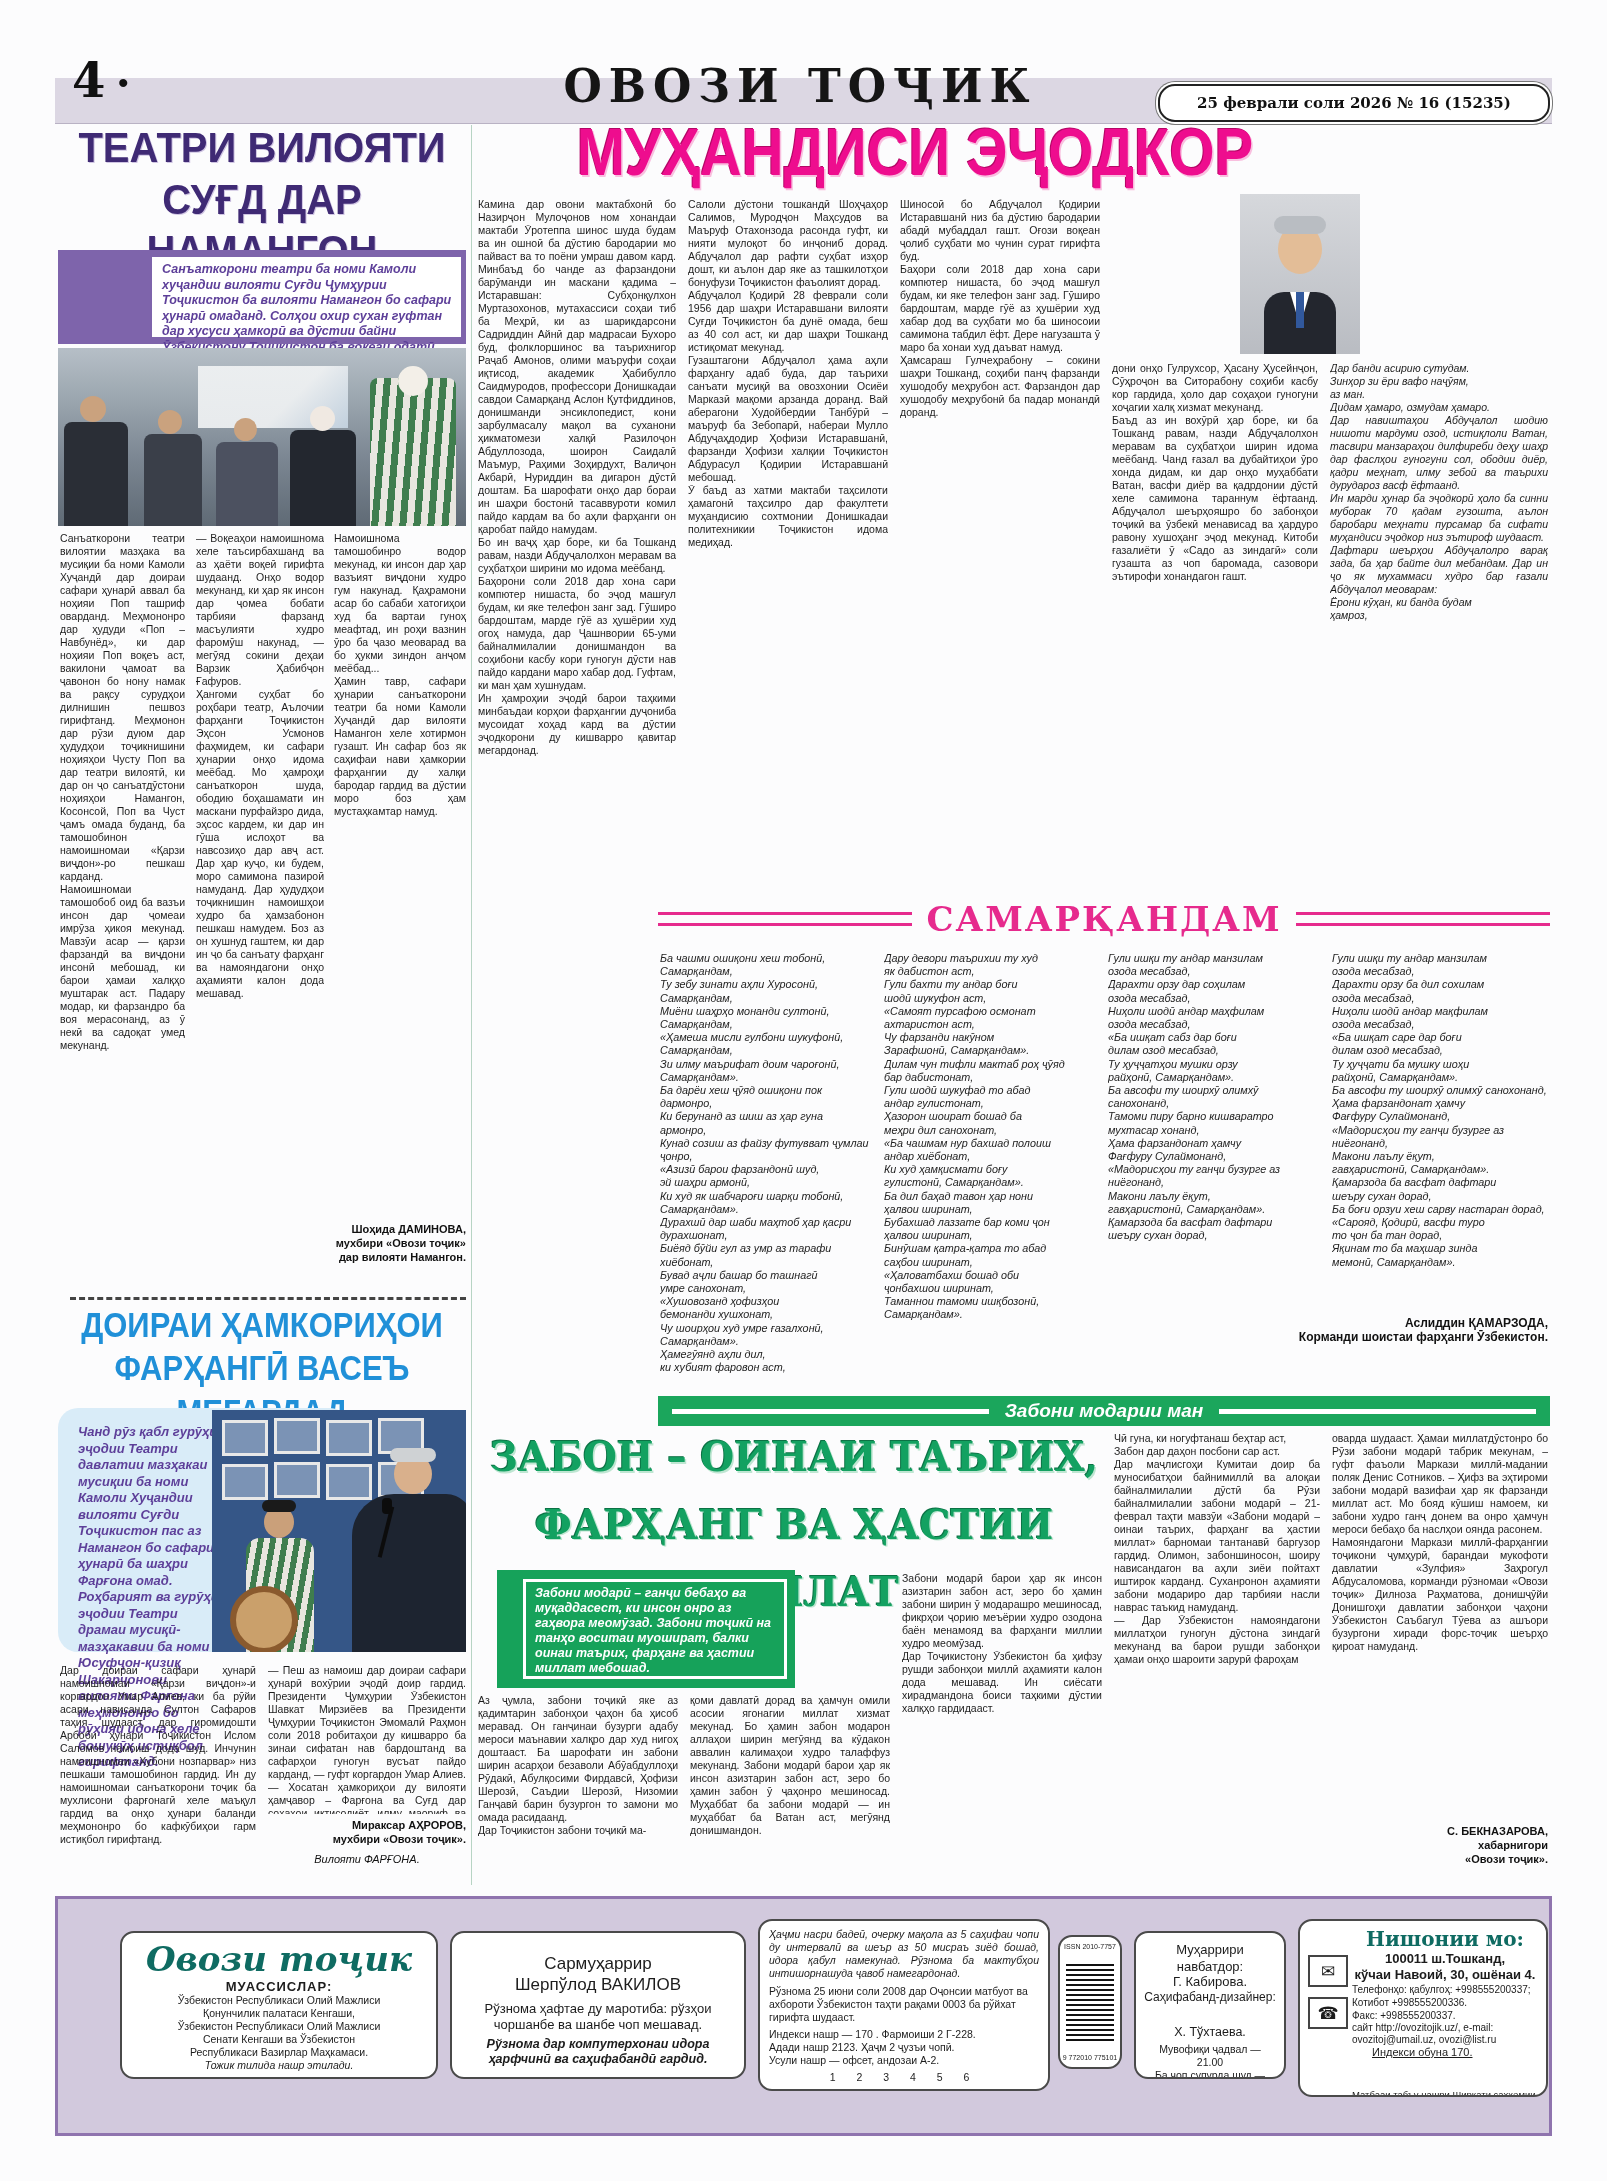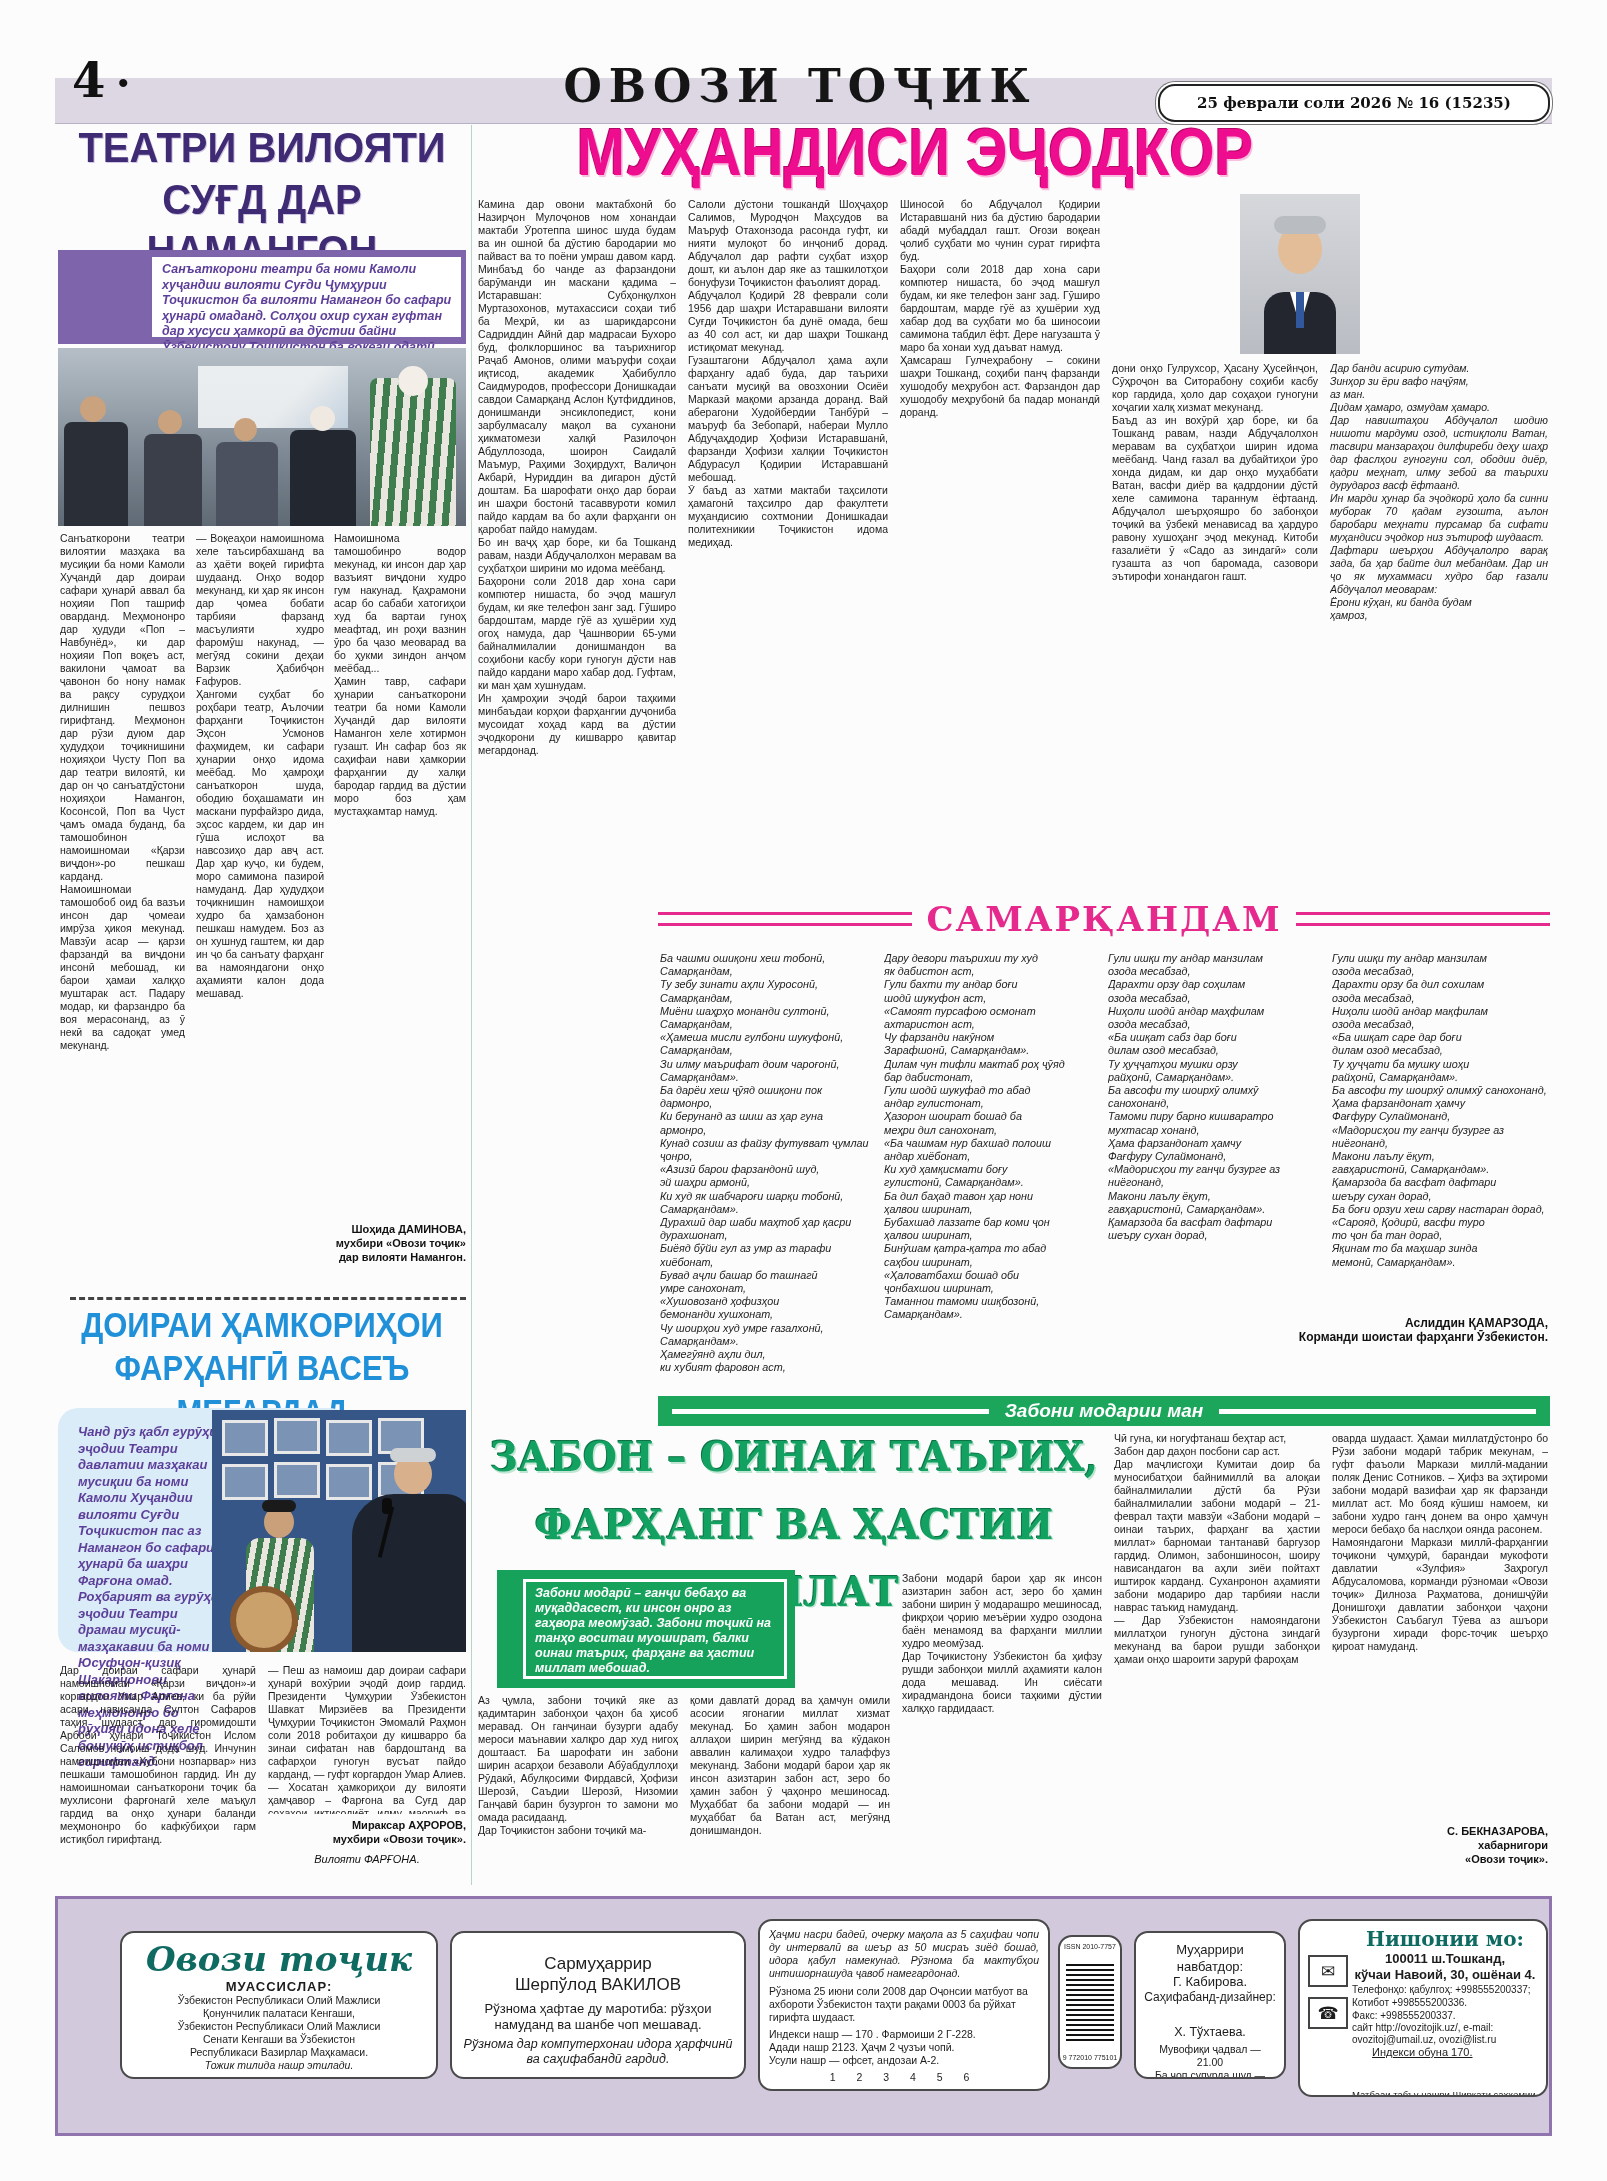--- a/index.html
+++ b/index.html
@@ -330,22 +330,22 @@
       <div class="fsmall">Ўзбекистон Республикаси Олий Мажлиси
 Қонунчилик палатаси Кенгаши,
 Ўзбекистон Республикаси Олий Мажлиси
 Сенати Кенгаши ва Ўзбекистон
 Республикаси Вазирлар Маҳкамаси.</div>
       <div class="fsmall" style="font-style:italic;">Тожик тилида нашр этилади.</div>
     </div>
     <div class="fbox" style="left:392px;top:32px;width:296px;height:148px;padding:20px 10px;">
       <div class="fsmall" style="font-size:17px;line-height:21px;">Сармуҳаррир</div>
       <div class="fsmall" style="font-size:17px;line-height:21px;">Шерпўлод ВАКИЛОВ</div>
-      <div class="fsmall" style="font-size:13px;line-height:16px;margin-top:6px;">Рўзнома ҳафтае ду маротиба: рўзҳои намуданд ва шанбе чоп мешавад.</div>
-      <div class="fsmall" style="font-size:12.5px;line-height:15px;font-weight:normal;font-style:italic;margin-top:4px;">Рўзнома дар компутерхонаи идора ҳарфчинӣ ва саҳифабандӣ гардид.</div>
+      <div class="fsmall" style="font-size:13px;line-height:16px;margin-top:6px;">Рўзнома ҳафтае ду маротиба: рўзҳои чоршанбе ва шанбе чоп мешавад.</div>
+      <div class="fsmall" style="font-size:12.5px;line-height:15px;font-weight:bold;font-style:italic;margin-top:4px;">Рўзнома дар компутерхонаи идора ҳарфчинӣ ва саҳифабандӣ гардид.</div>
     </div>
     <div class="fbox" style="left:700px;top:20px;width:292px;height:172px;padding:7px 9px;">
       <div class="fsmall" style="font-style:italic;text-align:justify;font-size:10.5px;">Ҳаҷми насри бадеӣ, очерку мақола аз 5 саҳифаи чопи ду интервалӣ ва шеър аз 50 мисраъ зиёд бошад, идора қабул намекунад. Рӯзнома ба мактубҳои интишорнашуда ҷавоб намегардонад.</div>
       <div class="fsmall" style="text-align:left;font-size:10.5px;margin-top:5px;">Рўзнома 25 июни соли 2008 дар Оҷонсии матбуот ва ахбороти Ўзбекистон таҳти рақами 0003 ба рўйхат гирифта шудааст.</div>
       <div class="fsmall" style="text-align:left;font-size:10.5px;margin-top:4px;">Индекси нашр — 170 . Фармоиши 2 Г-228.</div>
       <div class="fsmall" style="text-align:left;font-size:10.5px;">Адади нашр 2123. Ҳаҷм 2 ҷузъи чопӣ.</div>
       <div class="fsmall" style="text-align:left;font-size:10.5px;">Усули нашр — офсет, андозаи А-2.</div>
       <div class="fsmall" style="letter-spacing:9px;margin-top:4px;">1 2 3 4 5 6</div>
     </div>
     <div class="fbox" style="left:1000px;top:36px;width:64px;height:134px;">

